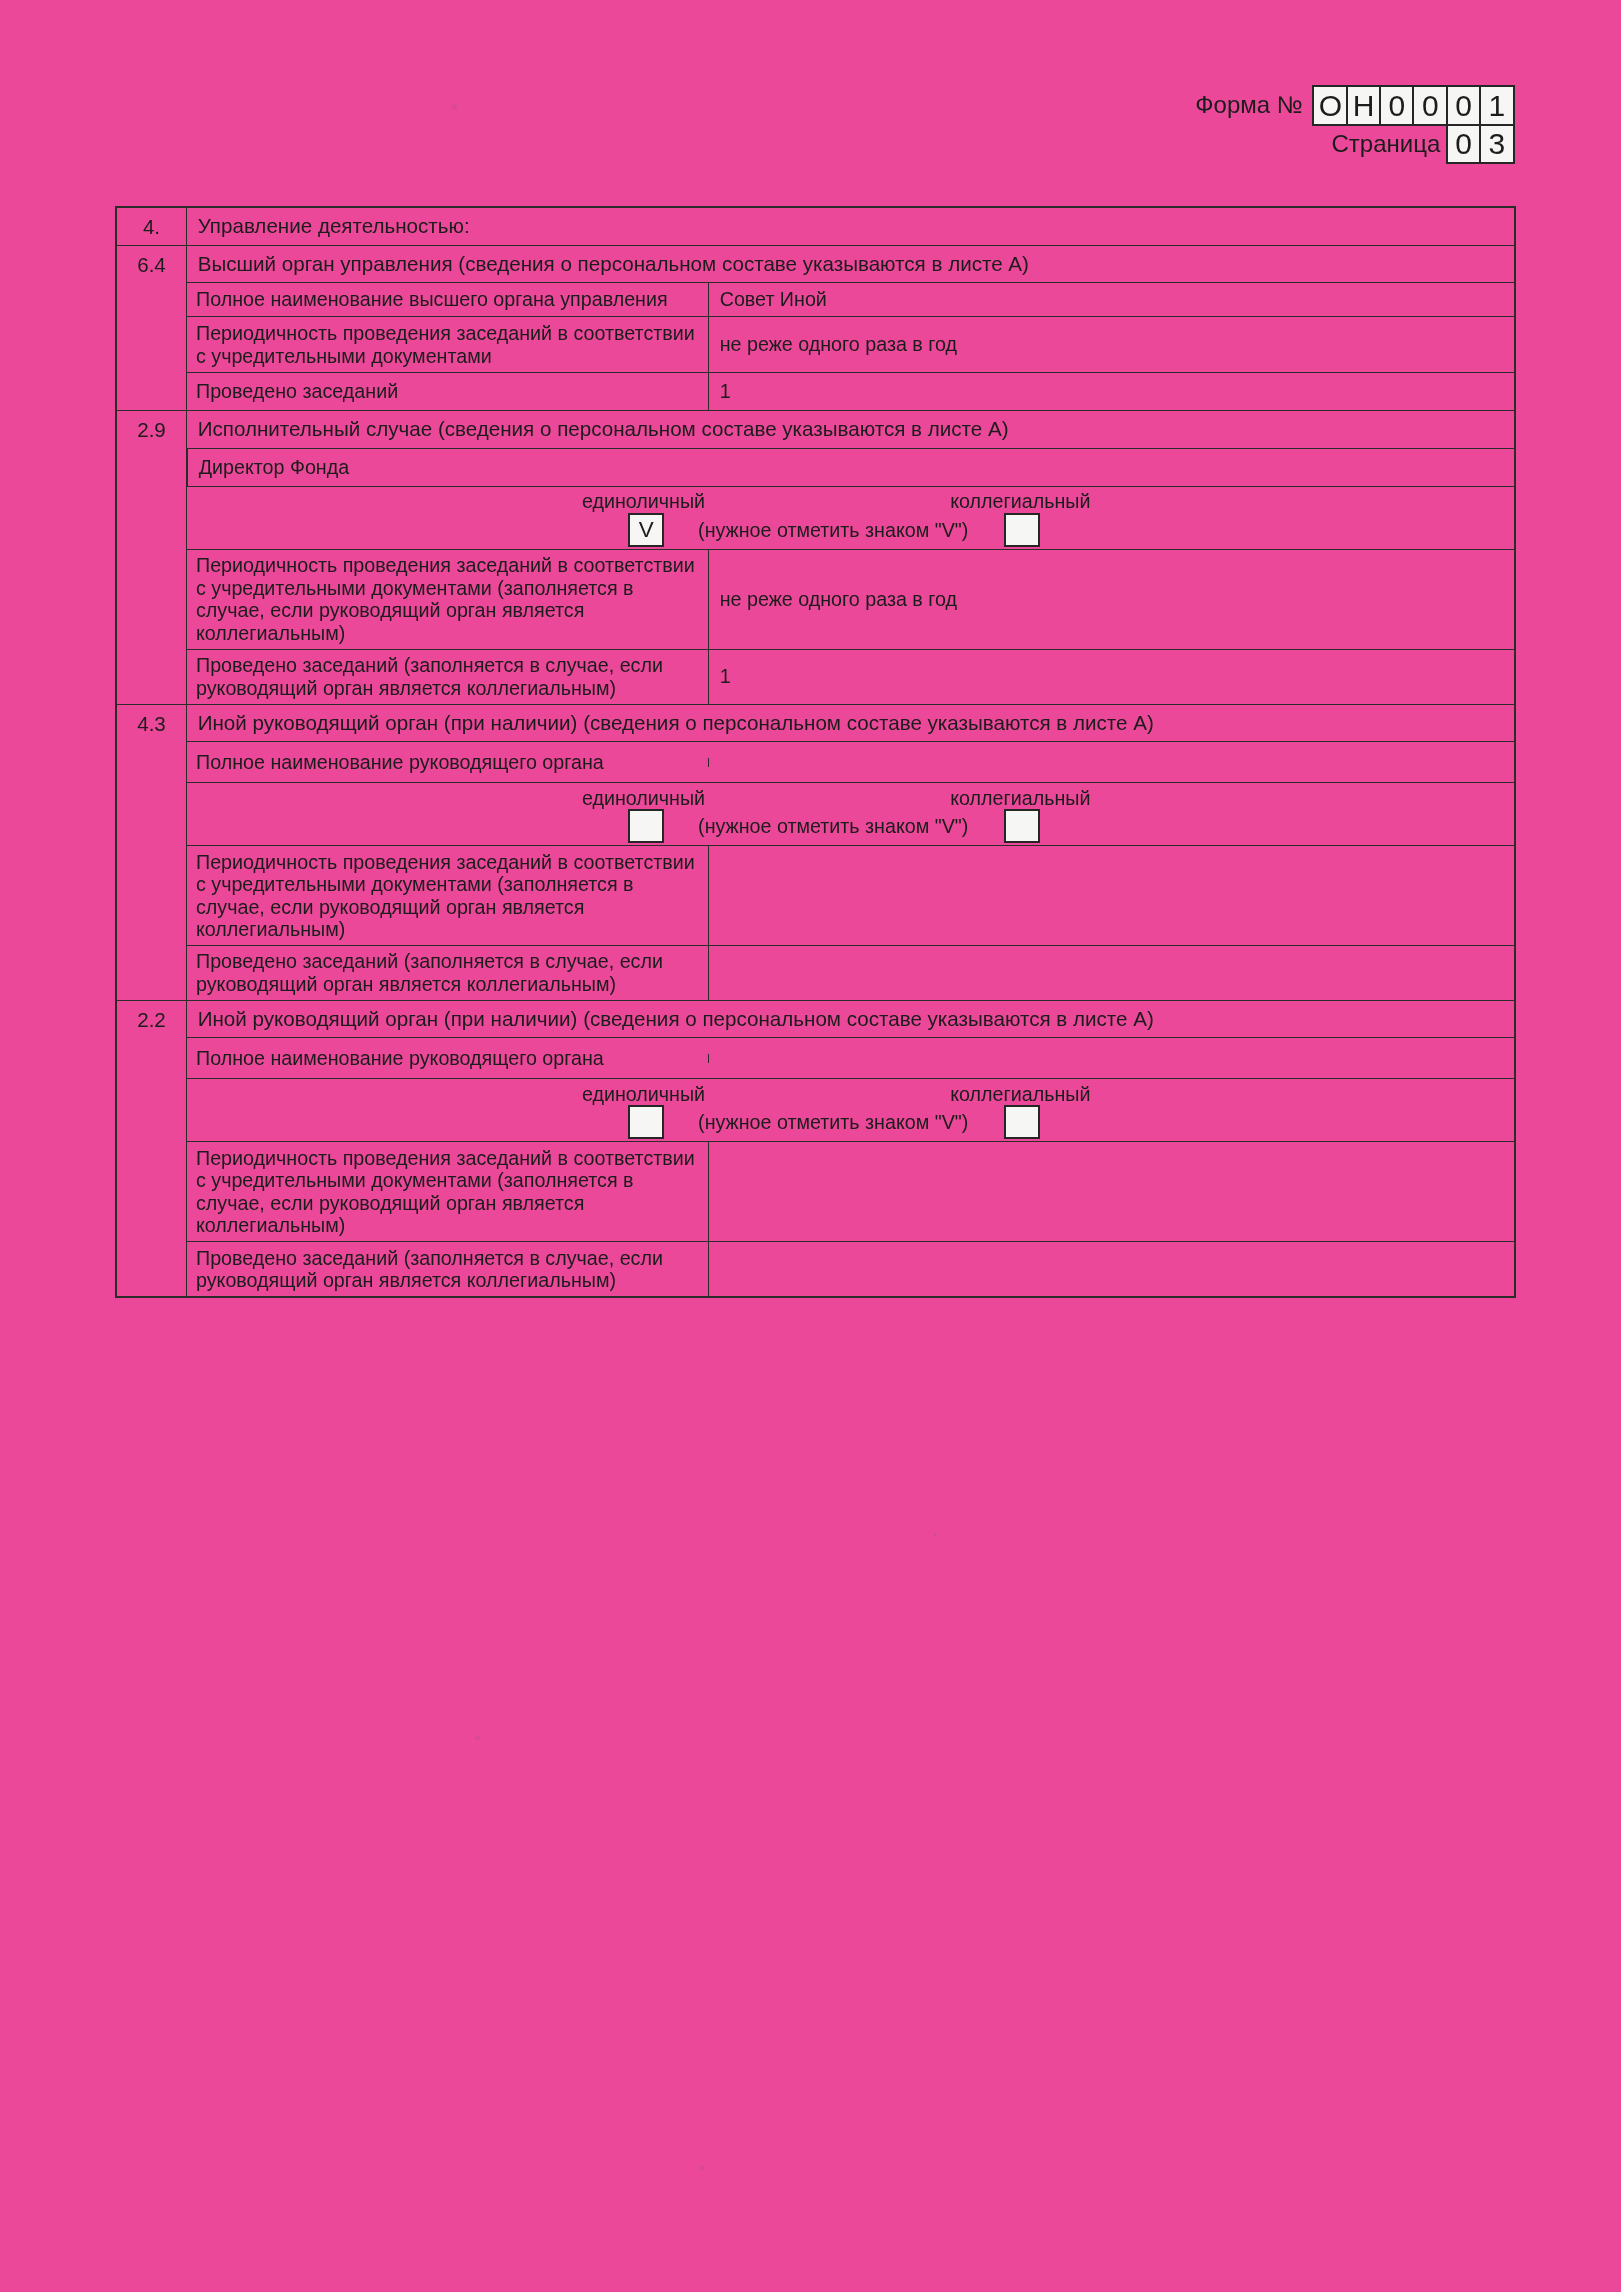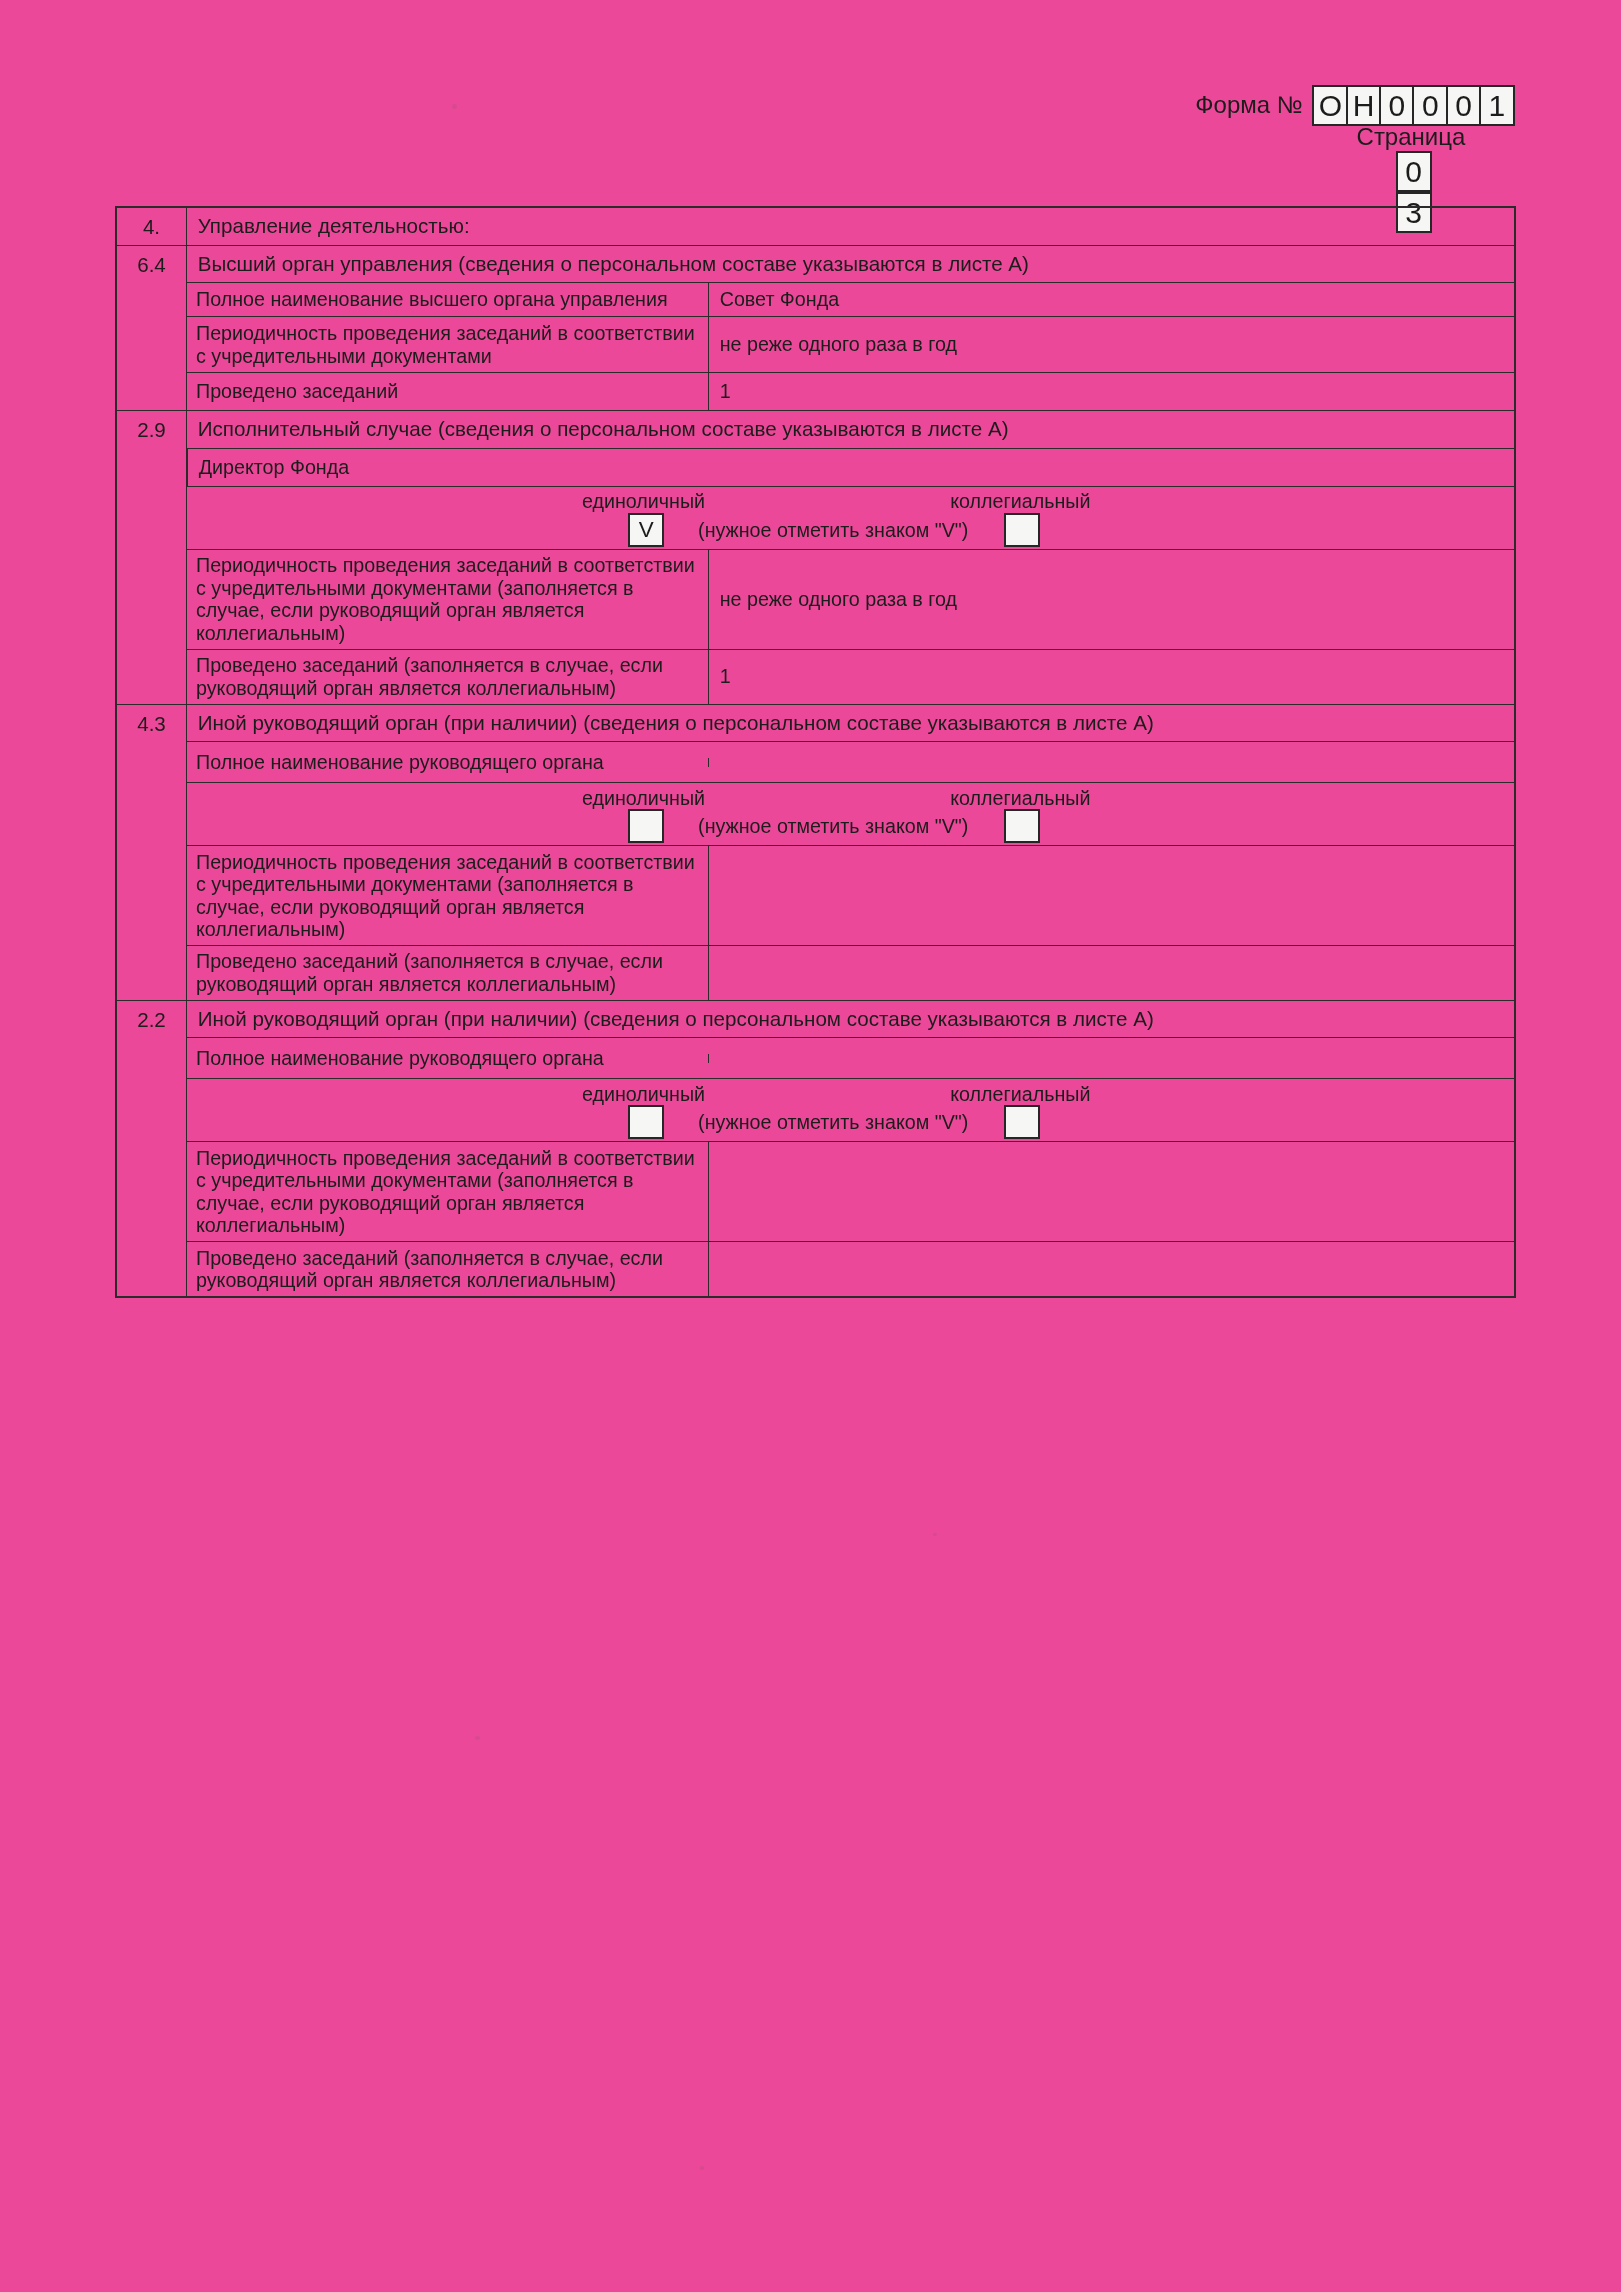--- a/index.html
+++ b/index.html
@@ -25,21 +25,20 @@
     border:2.7px solid #262626;
     margin-left:-2.7px;
     display:flex; align-items:center; justify-content:center;
     font-size:30px;
     background:#f6f6f4;
   }
   .fh-box:first-child { margin-left:0; }
   .fh-row2 {
     display:flex; align-items:center; justify-content:flex-end;
     margin-top:-2.7px;
-    flex-direction:column;
   }
   .fh-plabel { font-size:24px; margin-right:8px; white-space:nowrap; }
   
   .form-table {
     position:absolute; top:206px; left:115px;
     width:1401px;
     border:2.7px solid #2b2b2b;
   }
   .sec { display:flex; border-top:1.8px solid #2b2b2b; }
   .sec:first-child { border-top:none; }
@@ -128,21 +127,21 @@
         <div class="sec-title t40">Управление деятельностью:</div>
       </div>
     </div>
 
     <div class="sec">
       <div class="num">6.4</div>
       <div class="content">
         <div class="sec-title t38">Высший орган управления (сведения о персональном составе указываются в листе А)</div>
         <div class="frow h38">
           <div class="flabel">Полное наименование высшего органа управления</div>
-          <div class="fvalue">Совет Фонда</div>
+          <div class="fvalue">Совет Иной</div>
         </div>
         <div class="frow h62">
           <div class="flabel">Периодичность проведения заседаний в соответствии с учредительными документами</div>
           <div class="fvalue">не реже одного раза в год</div>
         </div>
         <div class="frow h42">
           <div class="flabel">Проведено заседаний</div>
           <div class="fvalue">1</div>
         </div>
       </div>

